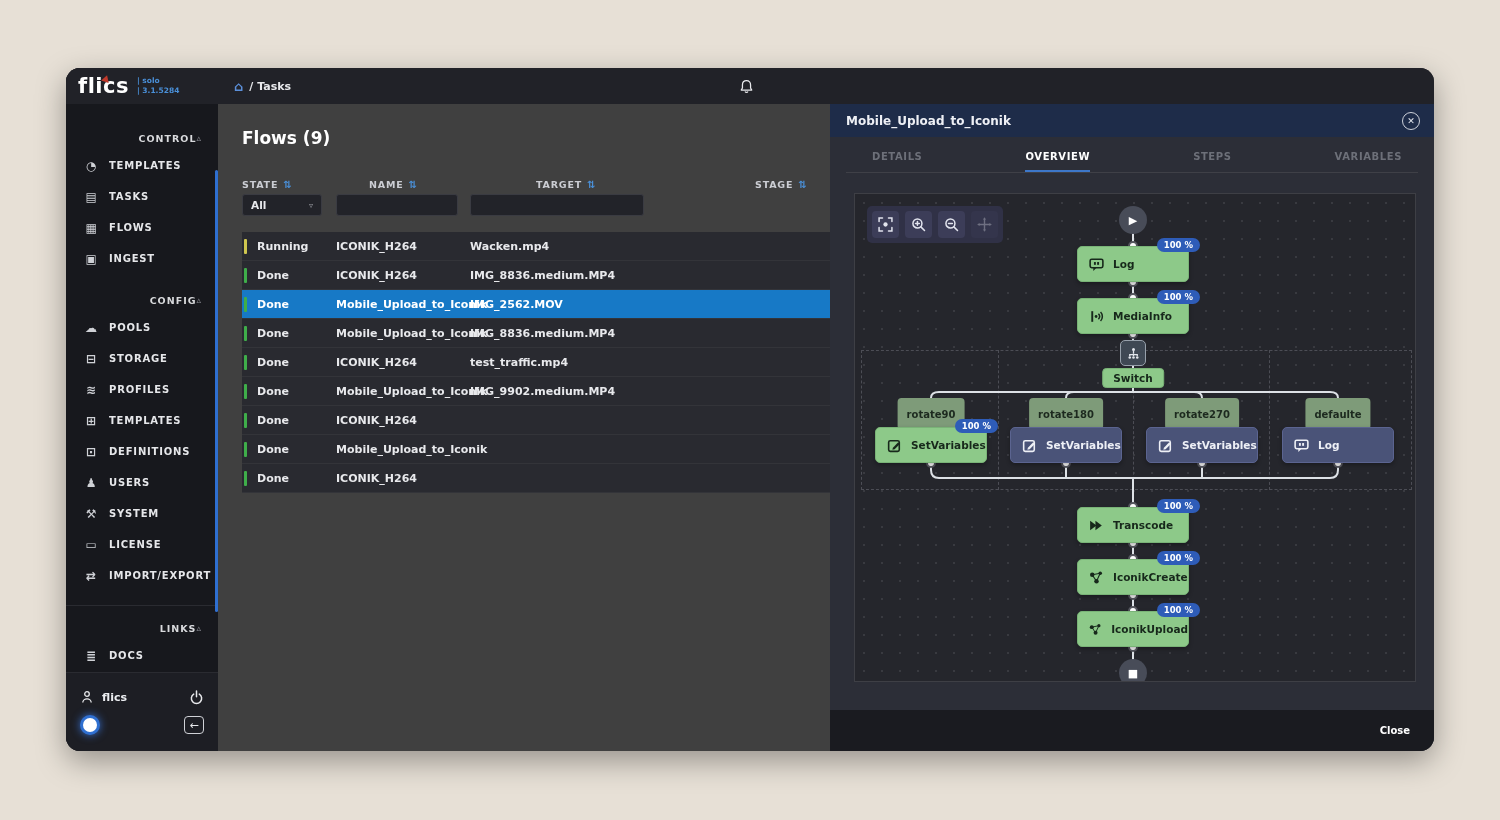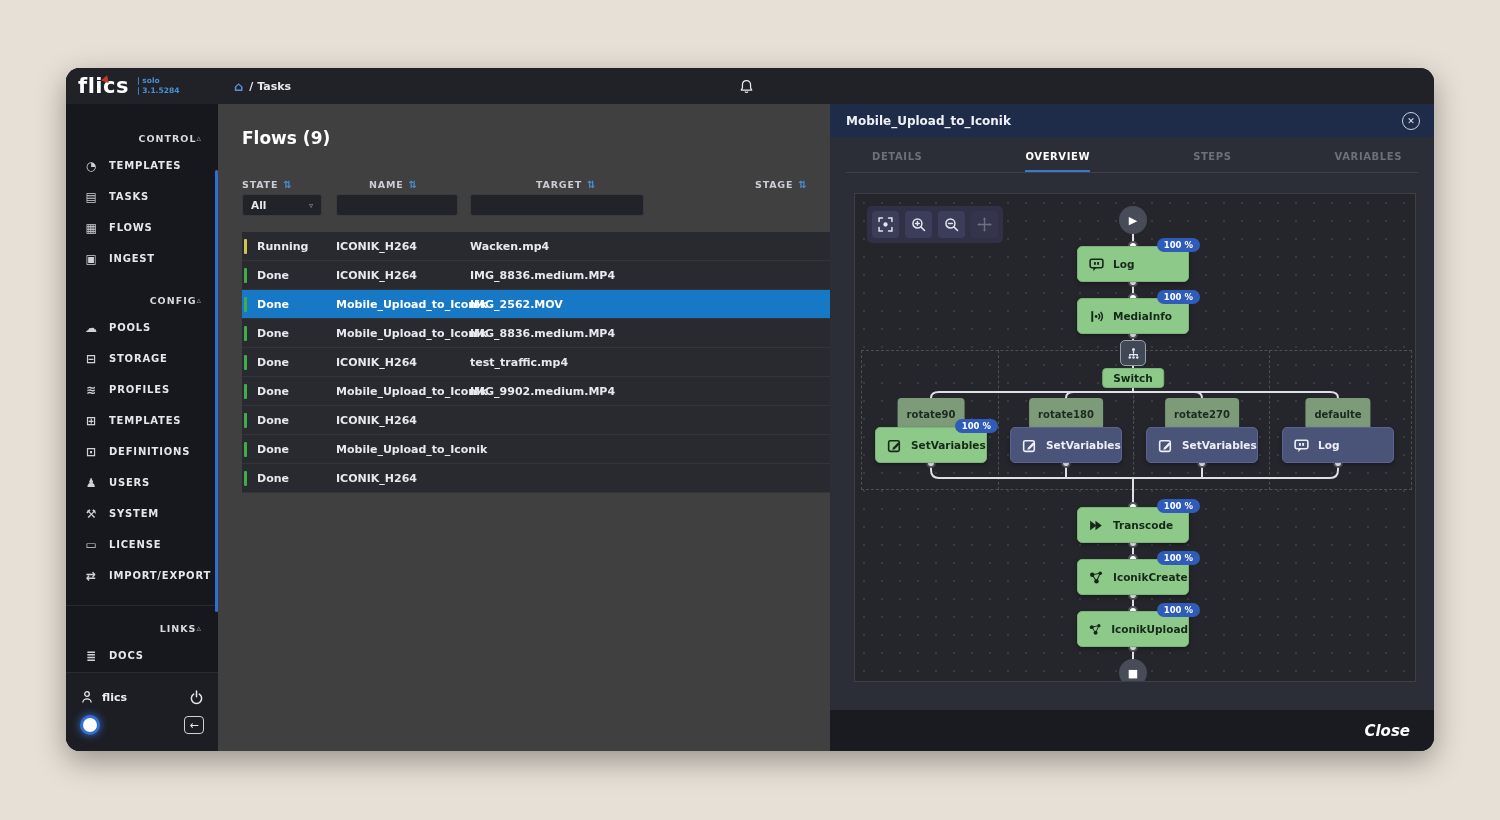--- a/index.html
+++ b/index.html
@@ -77,21 +77,21 @@
   .task-node { width:112px; height:36px; border-radius:5px; display:flex; align-items:center; gap:8px; padding-left:10px; font-size:10.5px; font-weight:bold; cursor:pointer; box-shadow:0 2px 4px rgba(0,0,0,.3); }
   .task-node.green { background:#8dc989; border:1px solid #79b377; color:#17281b; }
   .task-node.slate { background:#4a5378; border:1px solid #5b6490; color:#eef0f6; }
   .badge { position:absolute; top:-9px; right:-12px; background:#2e5cb8; color:#fff; font-size:8.5px; font-weight:bold; padding:2px 7px; border-radius:9px; z-index:3; }
   .switch-icon { width:26px; height:26px; background:#3f4854; border:1.5px solid #97a0ab; border-radius:5px; display:flex; align-items:center; justify-content:center; cursor:pointer; }
   .switch-label { height:20px; padding:0 10px; background:#8dc989; border:1px solid #79b377; border-radius:4px; font-size:10.5px; font-weight:bold; color:#17281b; display:flex; align-items:center; transform:translateX(-50%); cursor:pointer; }
   .case-label { height:32px; padding:0 9px; background:#7e9b79; border-radius:4px; font-size:10px; font-weight:bold; color:#1d2a1f; display:flex; align-items:center; transform:translateX(-50%); z-index:2; position:absolute; cursor:pointer; }
   .group-box { position:absolute; border:1px dashed #4c4d55; z-index:0; }
   .group-sep { position:absolute; border-left:1px dashed #4c4d55; z-index:0; }
   .panel-footer { height:41px; background:#1a1b20; display:flex; align-items:center; justify-content:flex-end; padding:0 24px; flex-shrink:0; }
-  .close-btn { font-size:15px; font-weight:bold; color:#fff; cursor:pointer;font-style:italic; }
+  .close-btn { font-size:10px; font-weight:bold; color:#fff; cursor:pointer; }
   .ic { display:inline-flex; }
 </style>
 </head>
 <body>
 
 <div class="window">
 
   <div class="sidebar">
     <div class="sidebar-top">
       <div class="logo"><span>flics</span><span class="dot"></span></div>

